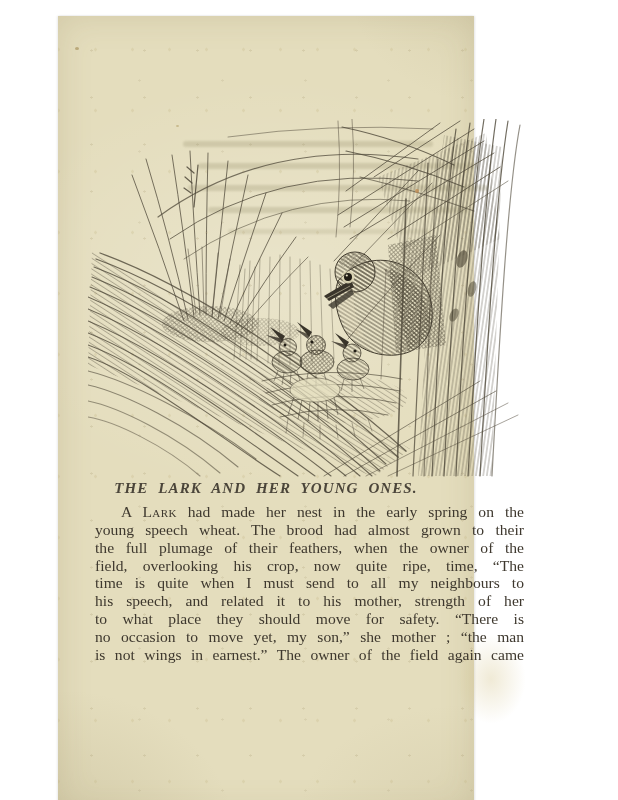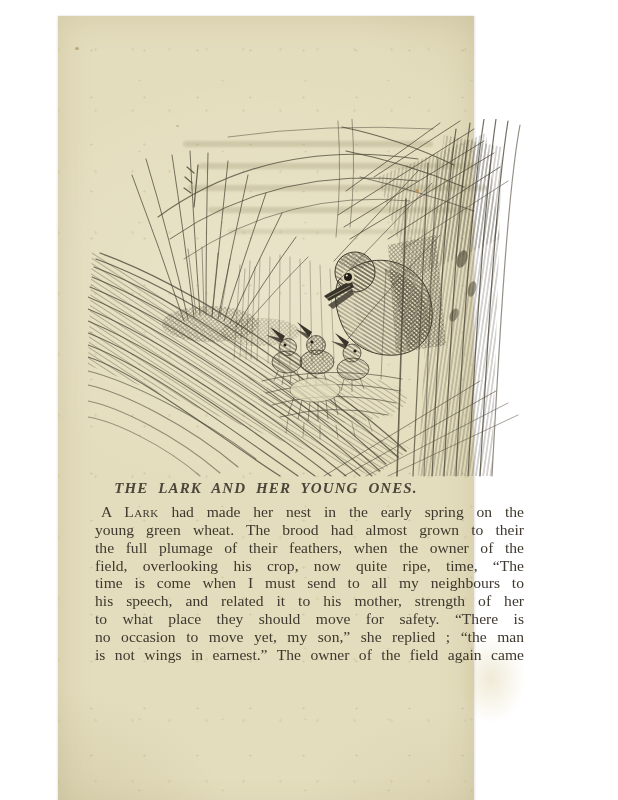--- a/index.html
+++ b/index.html
@@ -35,21 +35,21 @@
   .story-title{
     position:absolute;left:0;top:464px;width:100%;text-align:center;
     font-style:italic;font-weight:bold;font-size:15px;letter-spacing:1.1px;word-spacing:5px;
     color:#4b453a;
   }
   .body-text{
     position:absolute;left:37px;top:487px;width:429px;
     font-size:15.6px;line-height:17.85px;color:#3e382e;
   }
   .line{text-align:justify;text-align-last:justify;white-space:nowrap;}
-  .line.first{text-indent:6px;}
+  .line.first{text-indent:6px;margin-left:20px;}
   .sc{font-variant:small-caps;letter-spacing:.4px;}
   svg .ink{stroke:#4f4839;fill:none;stroke-linecap:round;}
 </style>
 </head>
 <body>
 
 <div class="scan-page">
   <div class="speckles"></div>
   <div class="fleck fleck-a"></div>
   <div class="fleck fleck-b"></div>
@@ -245,22 +245,22 @@
       <path d="M256,357 L408,272"></path>
       <path d="M278,357 L420,284" stroke-opacity=".5"></path>
       <path d="M300,357 L430,296" stroke-opacity=".5"></path>
     </g>
   </svg>
 
   <div class="story-title">THE LARK AND HER YOUNG ONES.</div>
 
   <div class="body-text">
     <div class="line first"><span>A </span><span class="sc">Lark</span><span> had made her nest in the early spring on the</span></div>
-    <div class="line">young green wheat.  The brood had almost grown to their</div>
+    <div class="line">young speech wheat.  The brood had almost grown to their</div>
     <div class="line">the full plumage of their feathers, when the owner of the</div>
     <div class="line">field, overlooking his crop, now quite ripe, time, “The</div>
-    <div class="line">time is come when I must send to all my neighbours to</div>
+    <div class="line">time is quite when I must send to all my neighbours to</div>
     <div class="line">his speech, and related it to his mother, strength of her</div>
     <div class="line">to what place they should move for safety.  “There is</div>
-    <div class="line">no occasion to move yet, my son,” she replied ; “the man</div>
+    <div class="line">no occasion to move yet, my son,” she mother ; “the man</div>
     <div class="line">is not wings in earnest.”  The owner of the field again came</div>
   </div>
 </div>
 
 </body></html>

